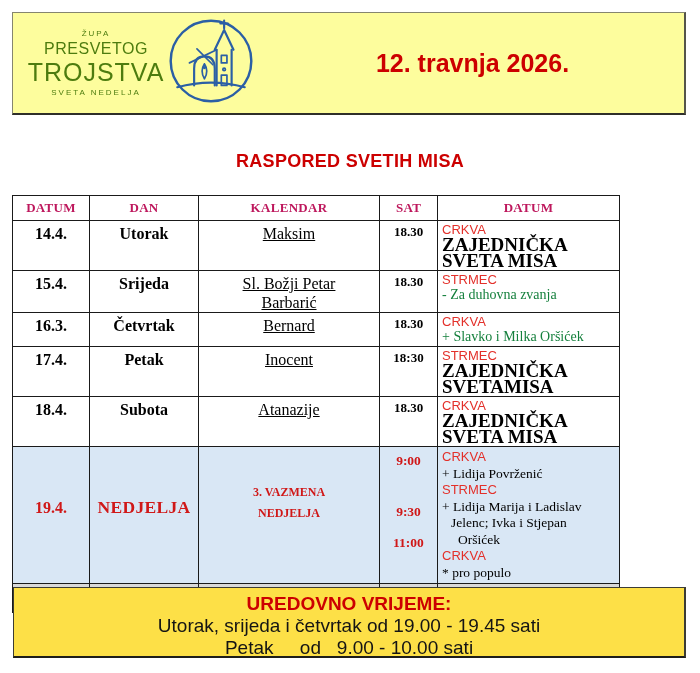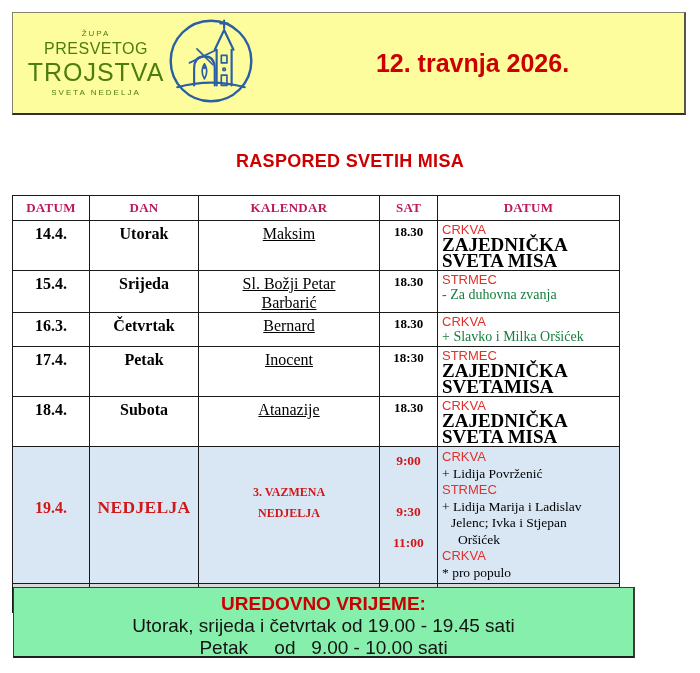--- a/index.html
+++ b/index.html
@@ -68,22 +68,22 @@
   .sun-nak{vertical-align:top;padding:2px 4px;}
   .sn-place{color:#e3302a;font-family:"Liberation Sans",sans-serif;font-size:13px;line-height:16.5px;}
   .sn-int{color:#000;font-size:13.5px;line-height:16.5px;}
   .sn-ind1{padding-left:9px;} .sn-ind2{padding-left:16px;}
 
   tr.empty{height:28px;}
   tr.empty td{background:#d9d9d9;border-bottom:2px solid #1a1a1a;}
 
   
   .footer-box{
-    position:absolute;left:13px;top:587px;width:622px;height:71px;box-sizing:border-box;
-    background:#86efac;border:1px solid #3c3c34;border-bottom:2px solid #1e1e1a;border-right:2px solid #3c3c34;
+    position:absolute;left:13px;top:587px;width:673px;height:71px;box-sizing:border-box;
+    background:#fde047;border:1px solid #3c3c34;border-bottom:2px solid #1e1e1a;border-right:2px solid #3c3c34;
     text-align:center;font-family:"Liberation Sans",sans-serif;padding-top:5px;
   }
   .f-title{color:#cc0000;font-weight:bold;font-size:19px;line-height:21px;}
   .f-line{color:#141414;font-size:19px;line-height:21px;margin-top:1px;white-space:pre;}
 
   svg.church{stroke:#2b5fa5;fill:none;stroke-width:2.3;stroke-linecap:round;stroke-linejoin:round;}
 </style>
 </head>
 <body>
 

